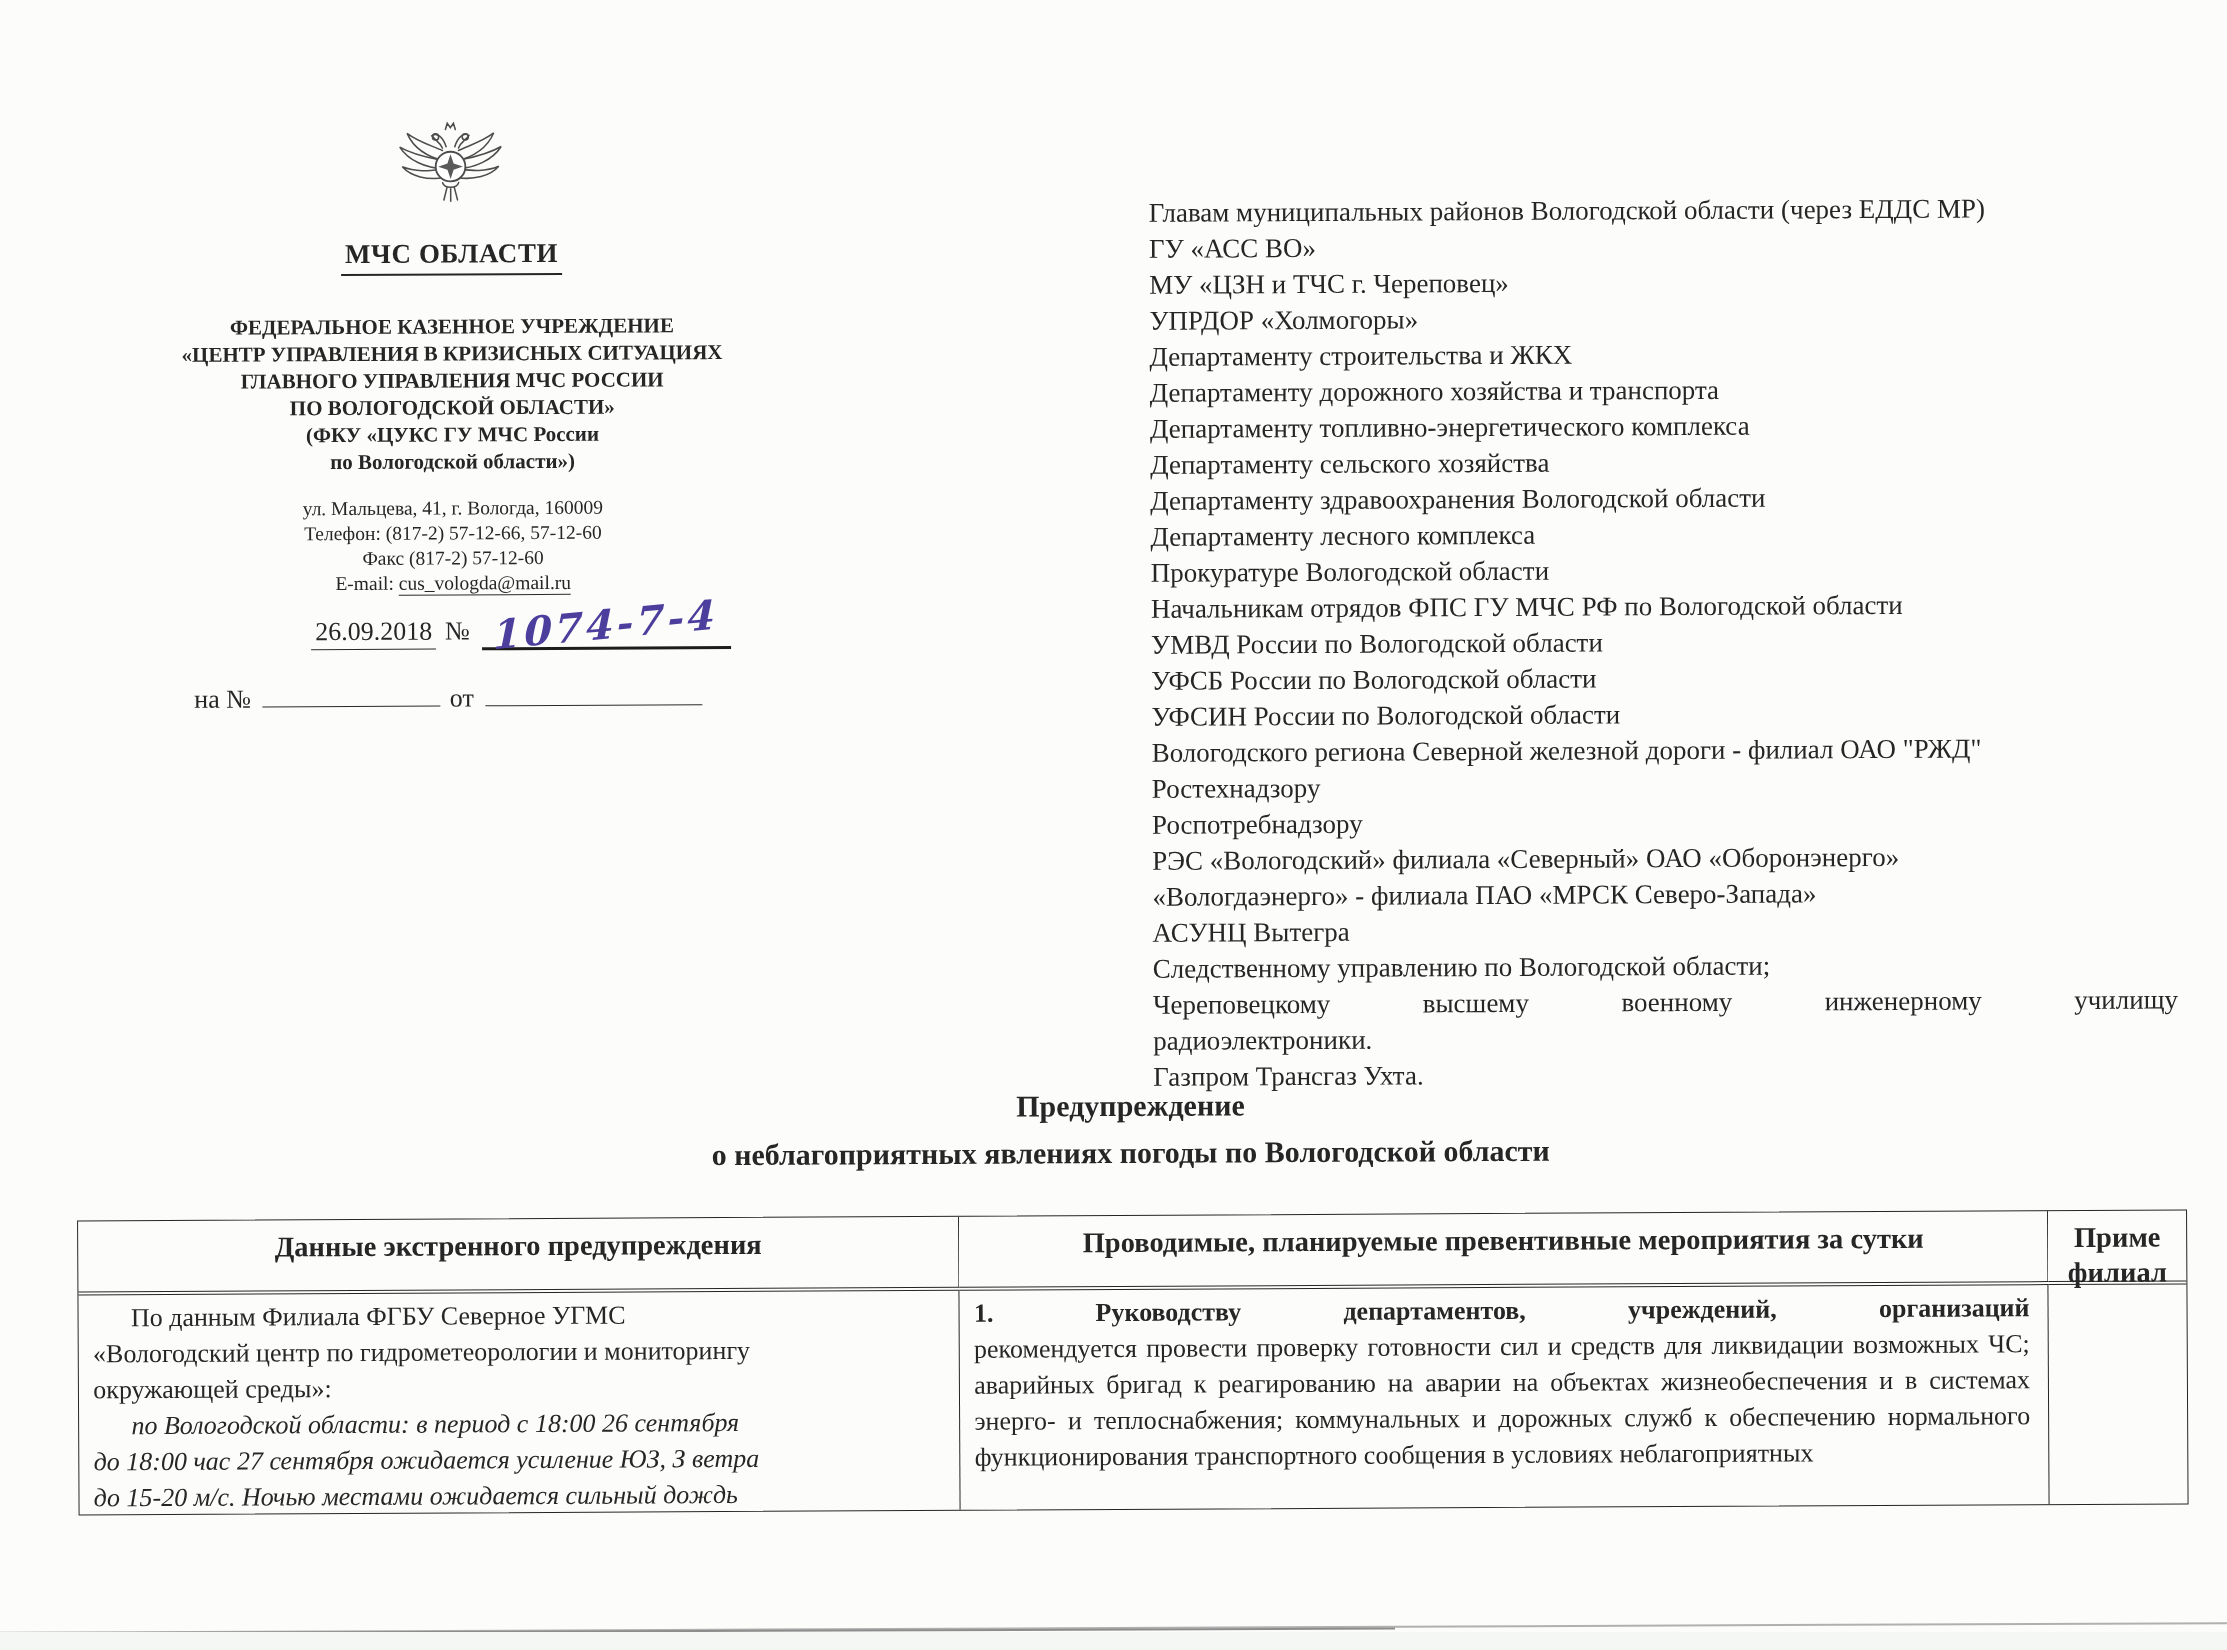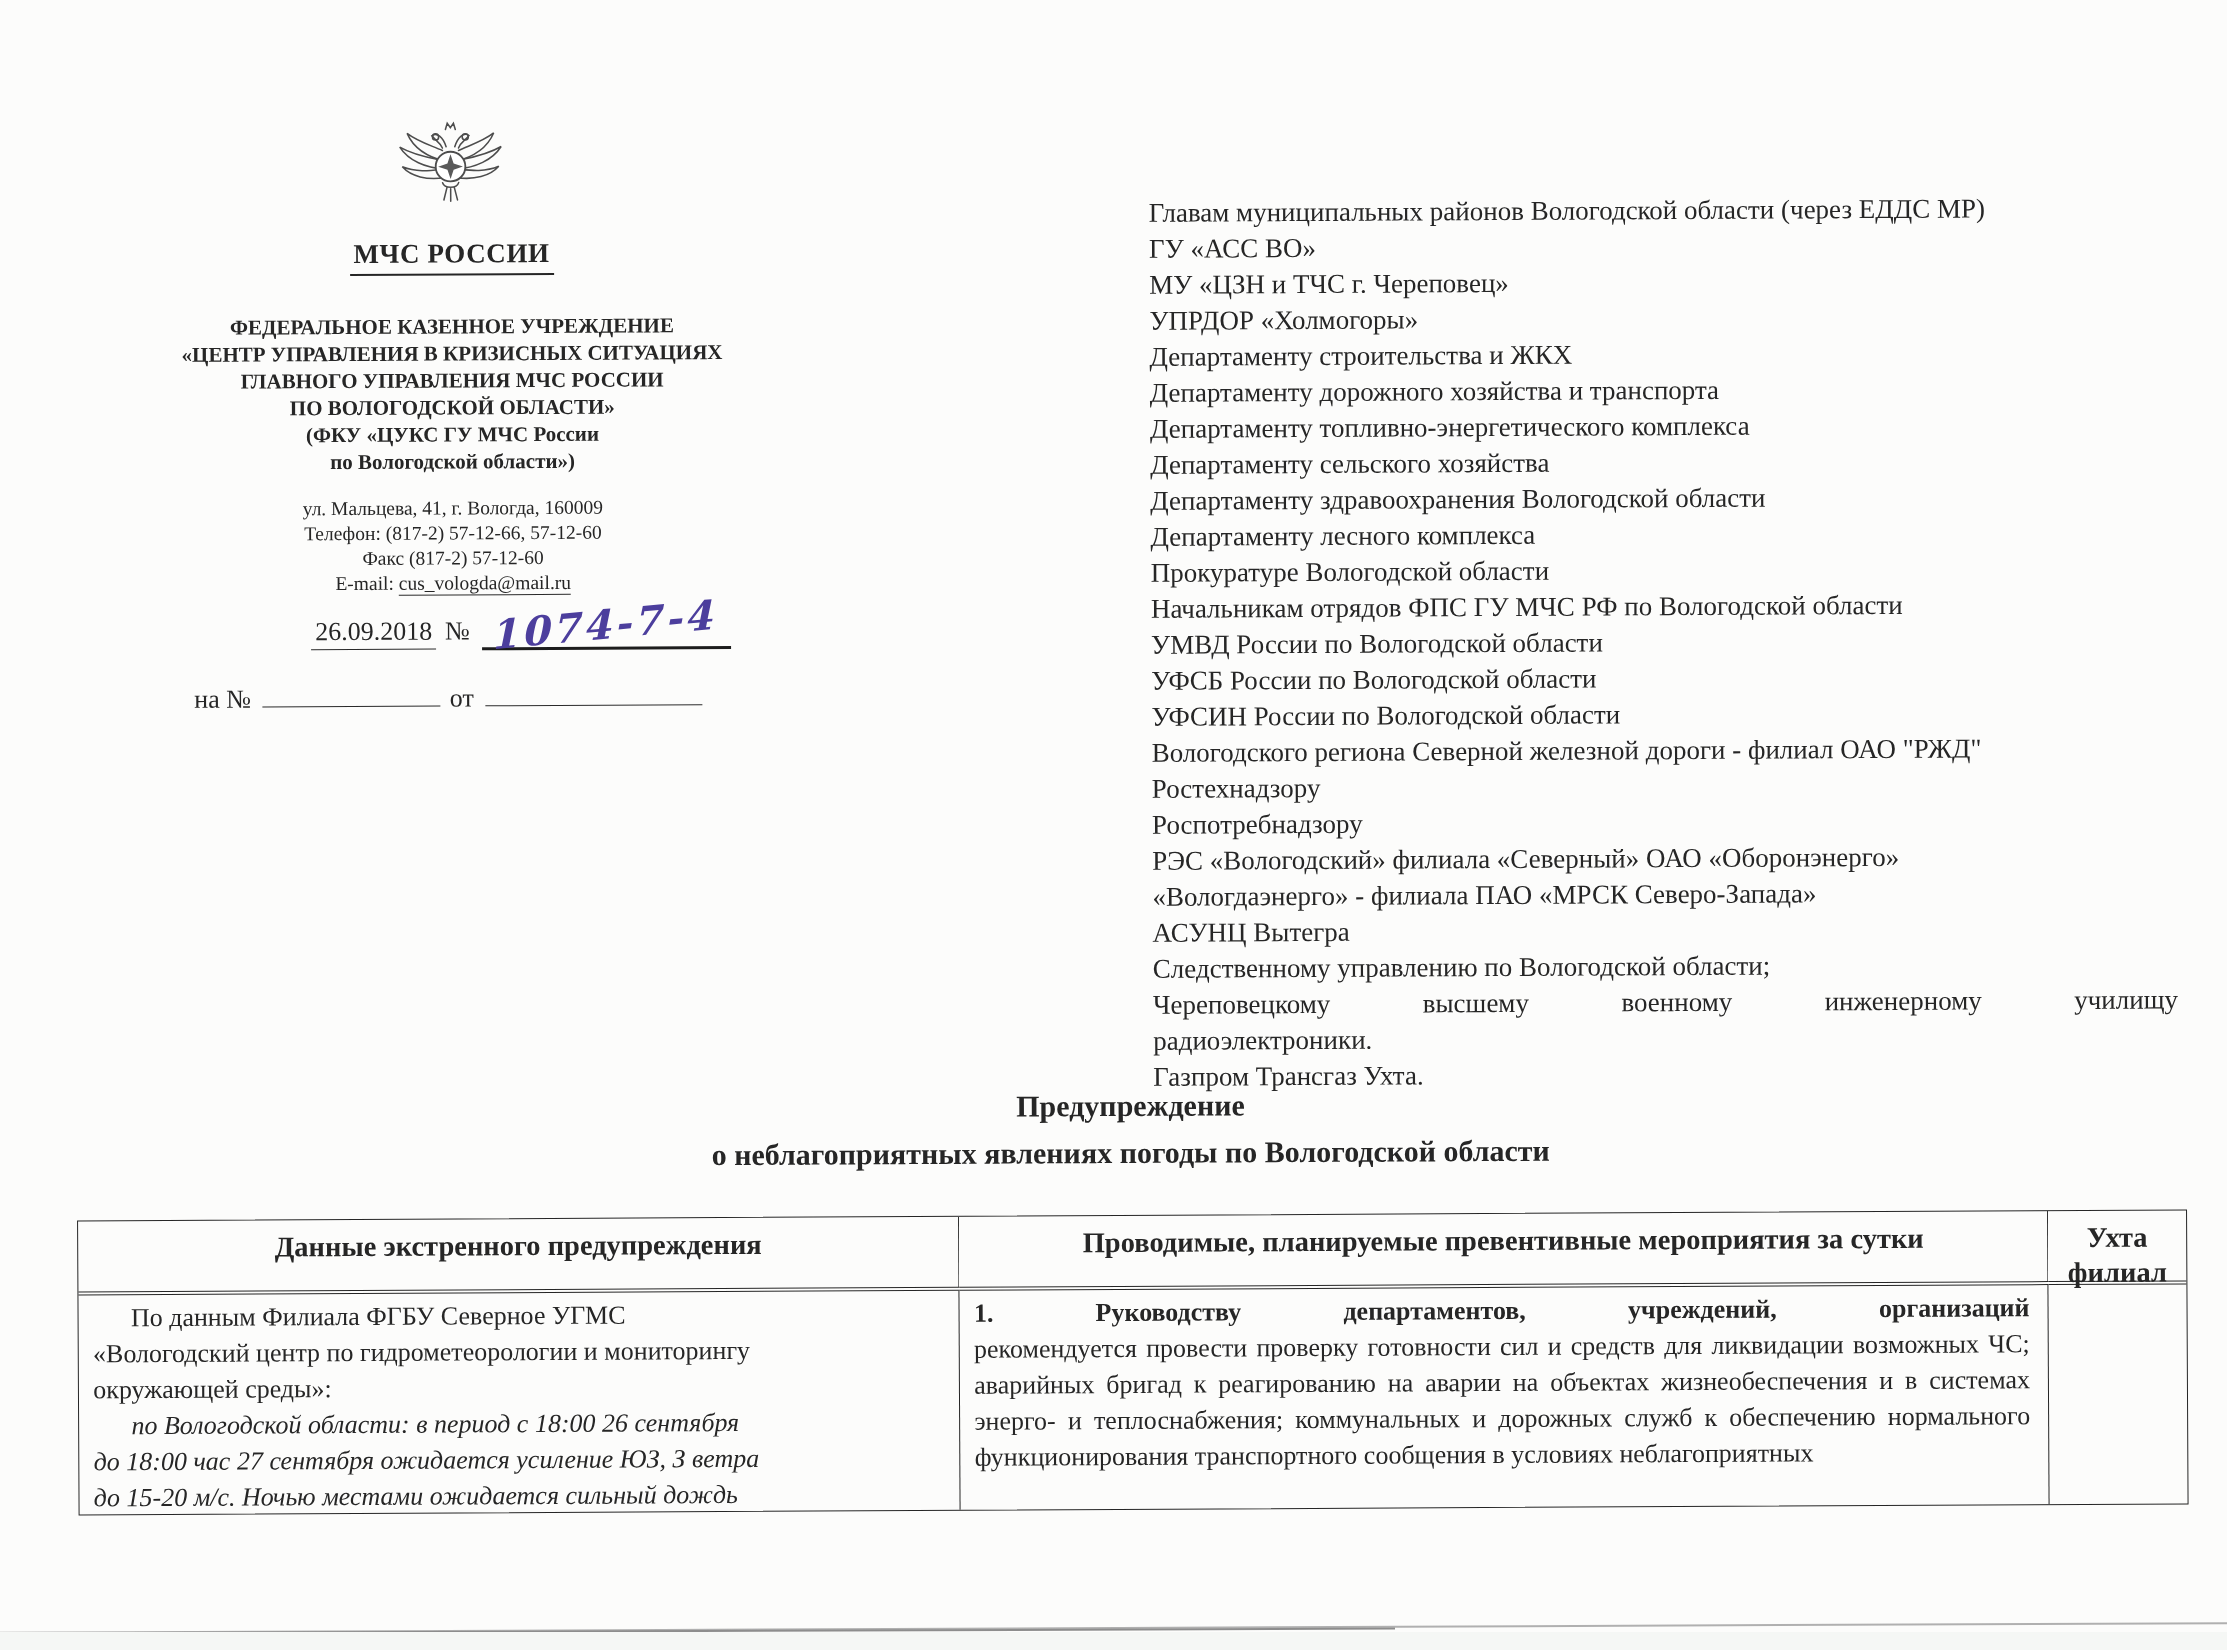--- a/index.html
+++ b/index.html
@@ -99,21 +99,21 @@
       <circle cx="134" cy="58" r="5"></circle>
       <path d="M102 46 L105 36 L110 43 L115 36 L118 46"></path>
       <path d="M104 140 L99 160 M110 142 L110 162 M116 140 L121 160"></path>
       <path d="M97 132 C 100 142, 120 142, 123 132"></path>
     </g>
     <circle cx="110" cy="106" r="24" fill="#ffffff" stroke="#4d4d4d" stroke-width="3"></circle>
     <path d="M110 86 L115 101 L130 106 L115 111 L110 126 L105 111 L90 106 L105 101 Z" fill="#5a5a5a"></path>
   </svg>
 
   <div class="org-short">
-    <span>МЧС РОССИИ</span>
+    <span>МЧС ОБЛАСТИ</span>
   </div>
 
   <div class="org-block">
     <div class="org-line">ФЕДЕРАЛЬНОЕ КАЗЕННОЕ УЧРЕЖДЕНИЕ</div>
     <div class="org-line">«ЦЕНТР УПРАВЛЕНИЯ В КРИЗИСНЫХ СИТУАЦИЯХ</div>
     <div class="org-line">ГЛАВНОГО УПРАВЛЕНИЯ МЧС РОССИИ</div>
     <div class="org-line">ПО ВОЛОГОДСКОЙ ОБЛАСТИ»</div>
     <div class="org-line">(ФКУ «ЦУКС ГУ МЧС России</div>
     <div class="org-line">по Вологодской области»)</div>
   </div>
@@ -166,21 +166,21 @@
 
   <div class="doc-title">
     <div>Предупреждение</div>
     <div>о неблагоприятных явлениях погоды по Вологодской области</div>
   </div>
 
   <div class="main-table">
     <div class="cell hdr v-sep">Данные экстренного предупреждения</div>
     <div class="cell hdr v-sep">Проводимые, планируемые превентивные мероприятия за сутки</div>
     <div class="cell hdr">
-      <div>Ухта</div>
+      <div>Приме</div>
       <div>филиал</div>
     </div>
 
     <div class="cell bodycell v-sep">
       <div class="c1-line ind">По данным Филиала ФГБУ Северное УГМС</div>
       <div class="c1-line">«Вологодский центр по гидрометеорологии и мониторингу</div>
       <div class="c1-line">окружающей среды»:</div>
       <div class="c1-line ind it">по Вологодской области: в период с 18:00 26 сентября</div>
       <div class="c1-line it">до 18:00 час 27 сентября ожидается усиление ЮЗ, З ветра</div>
       <div class="c1-line it">до 15-20 м/с. Ночью местами ожидается сильный дождь</div>

